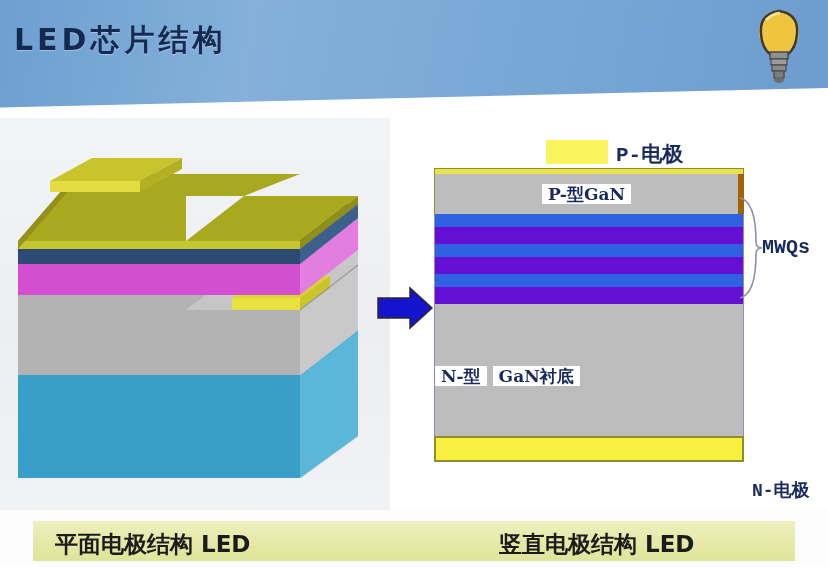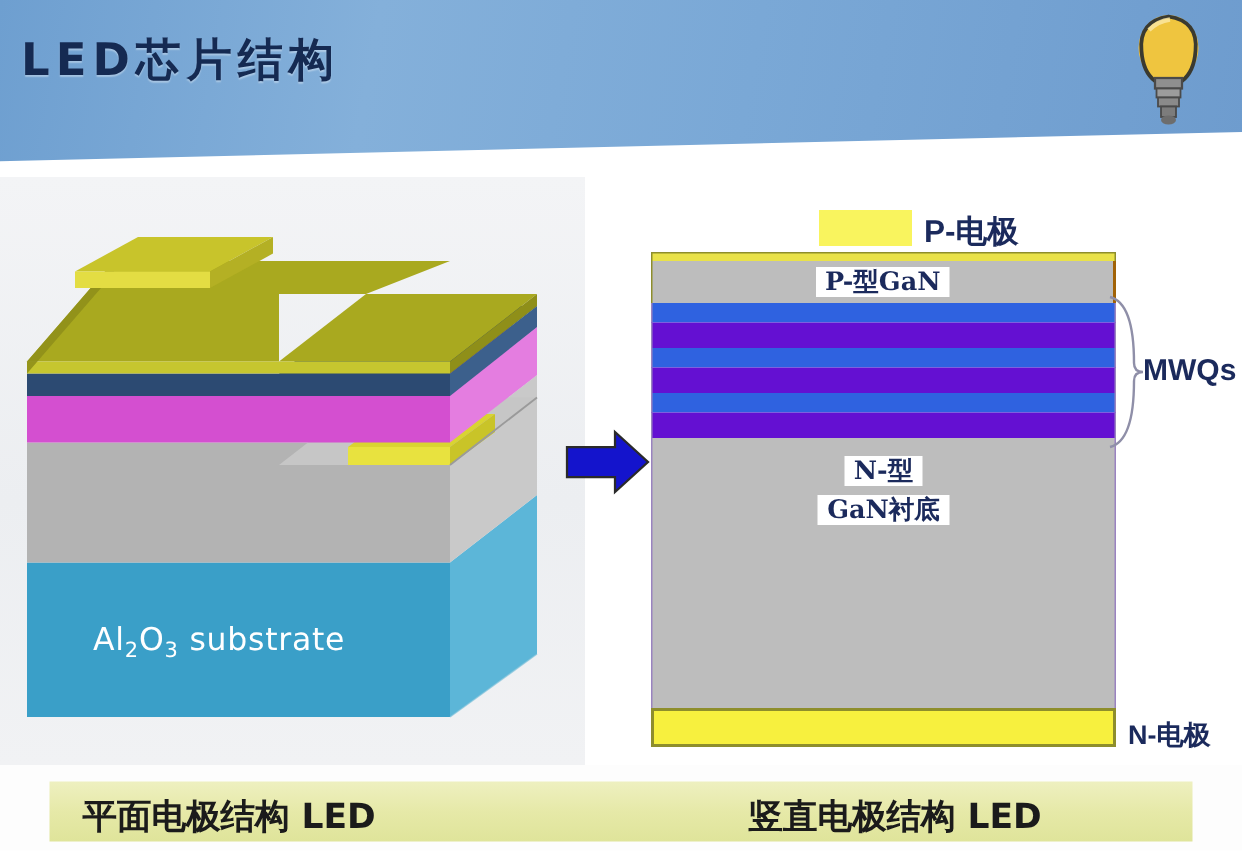--- a/index.html
+++ b/index.html
@@ -46,41 +46,41 @@
   
   .iso{position:absolute;left:0;top:118px;width:390px;height:392px;}
 
   
   .arrow{position:absolute;left:376px;top:286px;width:58px;height:44px;}
 
   
   .xs{position:absolute;left:434px;top:168px;width:310px;}
   .xs-layer{position:relative;width:310px;box-sizing:border-box;}
   .lyr-pcontact{height:6px;background:#e9e24a;border:1px solid #8e8e2c;border-bottom:none;}
-  .lyr-pgan{height:28px;background:#bdbdbd;border-left:1px solid #8e8e2c;border-right:2px solid #a16207;
+  .lyr-pgan{height:40px;background:#bdbdbd;border-left:1px solid #8e8e2c;border-right:6px solid #a16207;
             display:flex;align-items:center;justify-content:center;}
-  .lyr-ngan{height:180px;background:#bdbdbd;border-left:1px solid #9a83c0;border-right:1px solid #9a83c0;
-            display:flex;flex-direction:column;align-items:center;padding-top:12px;gap:6px;}
+  .lyr-ngan{height:132px;background:#bdbdbd;border-left:1px solid #9a83c0;border-right:1px solid #9a83c0;
+            display:flex;flex-direction:row;align-items:center;padding-top:12px;gap:6px;}
   .lyr-nelec{height:26px;background:#f7f03e;border:2px solid #8e8e2c;}
   .mqw{border-left:1px solid #9a83c0;border-right:1px solid #9a83c0;}
   .mqw-b{height:13px;background:#2f62e0;}
   .mqw-p{height:17px;background:#6410d2;}
 
   .tag{
     background:#ffffff;padding:0px 6px;color:#1b2a5c;font-weight:700;
     font-family:"DejaVu Serif","Liberation Serif",serif;font-size:17px;white-space:nowrap;
     line-height:20px;
   }
 
   .p-elec-pad{
     position:absolute;left:546px;top:140px;width:62px;height:24px;background:#f9f45e;
   }
   .lbl{
     position:absolute;color:#1b2a5c;font-weight:700;
-    font-family:Liberation Sans, sans-serif;white-space:nowrap;
+    font-family:Liberation Mono, monospace;white-space:nowrap;
   }
   .lbl-p{left:616px;top:140px;font-size:21px;}
   .lbl-n{left:752px;top:478px;font-size:18px;}
   .lbl-mwqs{left:762px;top:236px;font-size:20px;}
   .brace{position:absolute;left:738px;top:196px;width:26px;height:104px;}
 
   
   .caption{
     position:absolute;left:33px;top:521px;width:762px;height:40px;
     background:linear-gradient(180deg,#eef0c0 0%,#e6e9a8 50%,#dfe49a 100%);
@@ -179,23 +179,20 @@
     <g>
       <polygon points="92,40 182,40 140,63 50,63" fill="#c8c42b"></polygon>
       <polygon points="50,63 140,63 140,74 50,74" fill="#e3dd43"></polygon>
       <polygon points="140,63 182,40 182,51 140,74" fill="#b4b024"></polygon>
     </g>
 
     <path d="M300,192 L358,147" stroke="#9a9a9a" stroke-width="1.2" fill="none"></path>
     <path d="M300,360 L358,318" stroke="#7fc2da" stroke-width="1" fill="none" opacity=".7"></path>
   </svg>
 
-  <div class="al2o3">
-    <span>Al</span><sub>2</sub><span>O</span><sub>3</sub><span> substrate</span>
-  </div>
 
   <svg class="arrow" viewBox="0 0 58 44">
     <polygon points="2,12 34,12 34,2 56,22 34,42 34,32 2,32" fill="#1414cc" stroke="#2a2a2a" stroke-width="1.5"></polygon>
   </svg>
 
   <div class="p-elec-pad"></div>
   <div class="lbl lbl-p">P-电极</div>
 
   <div class="xs">
     <div class="xs-layer lyr-pcontact"></div>

